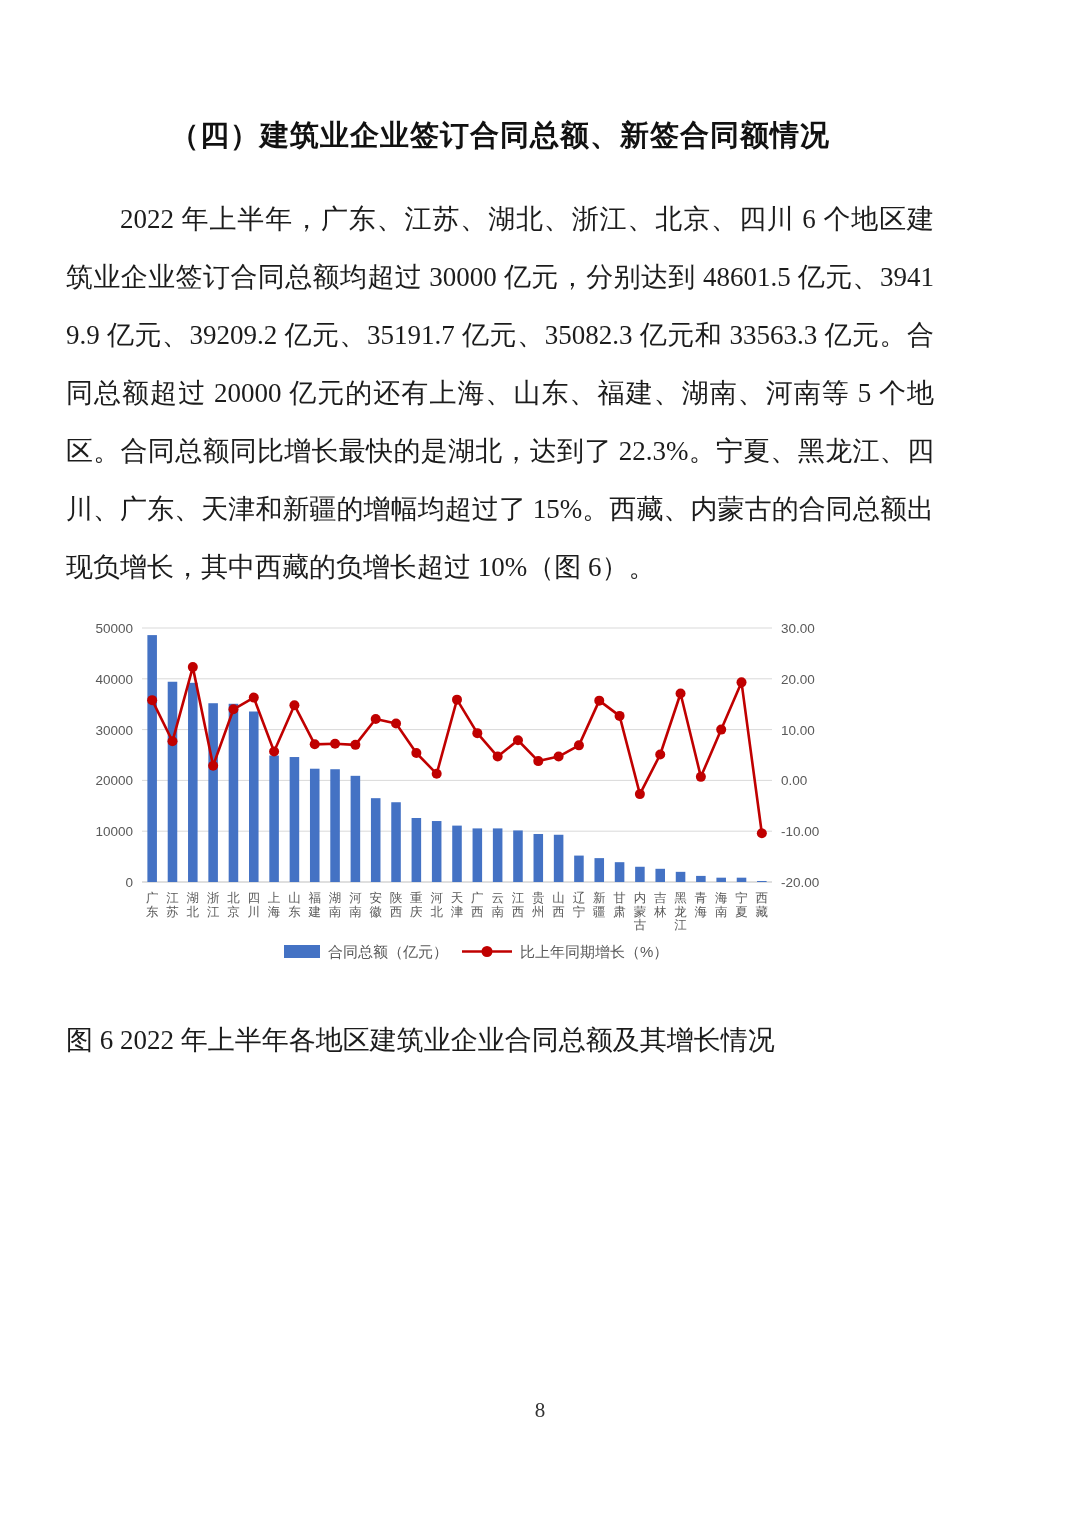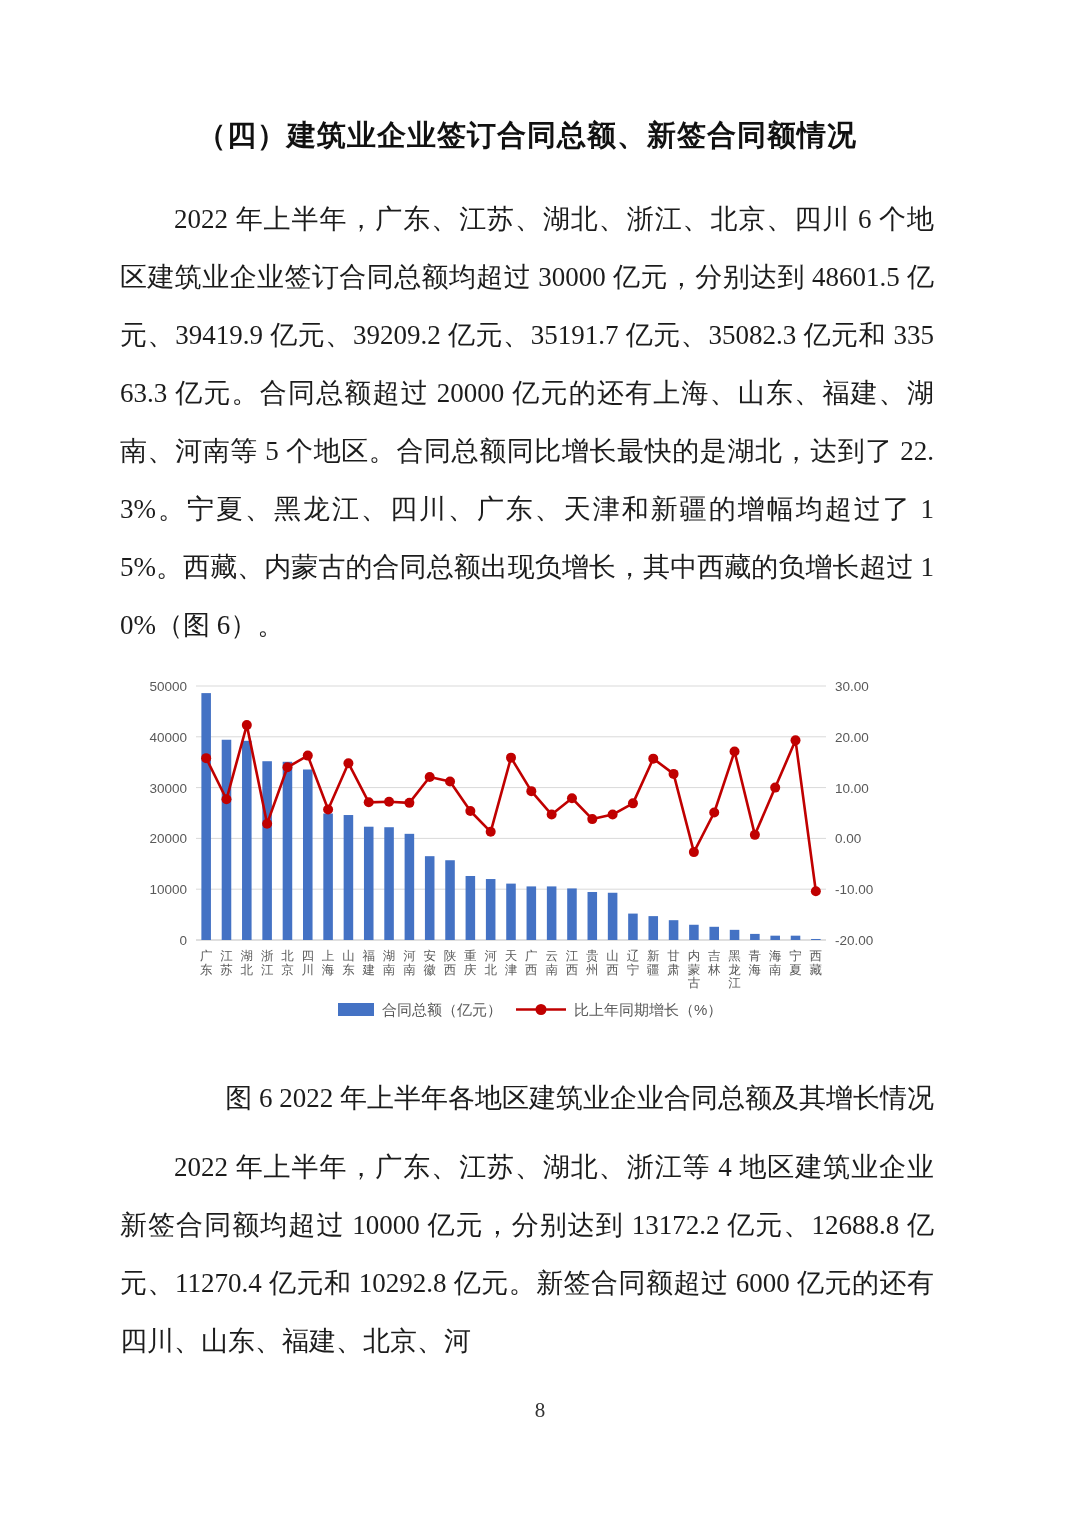--- a/index.html
+++ b/index.html
@@ -1,33 +1,33 @@
 <!DOCTYPE html>
 <html><head>
 <meta charset="utf-8">
 <style>
   html,body{margin:0;padding:0;}
   body{
     width:1080px;height:1527px;position:relative;overflow:hidden;
     background:#ffffff;color:#1c1c1c;
     font-family:"Liberation Serif","DejaVu Serif",serif;
   }
-  .content{padding:116px 146px 0 120px;}
+  .content{padding:116px 146px 0 66px;}
   .section-title{
     font-size:29px;font-weight:bold;text-align:center;
     margin:0 0 34px 0;letter-spacing:1px;color:#111;
   }
   .body-para{
     font-size:27px;line-height:58px;text-align:justify;
     text-indent:2em;margin:0;word-break:break-all;font-family:Liberation Serif, serif;
   }
   .figure-wrap{margin:18px 0 0 0;width:784px;}
   .figure-wrap svg{display:block;}
   .figure-caption{
-    font-size:27px;line-height:40px;text-align:right;text-indent:0;
+    font-size:27px;line-height:40px;text-align:left;text-indent:0;
     margin:14px 0 0 0;
   }
   .para-2{margin-top:20px;}
   .page-number{
     position:absolute;left:0;right:0;bottom:104px;
     text-align:center;font-size:21px;color:#333;
   }
   .chart-text{font-family:"Liberation Sans","DejaVu Sans",sans-serif;}
 </style>
 </head>
@@ -170,17 +170,16 @@
           <text x="262" y="343" font-size="15" fill="#595959">合同总额（亿元）</text>
           <line x1="396" x2="446" y1="337.5" y2="337.5" stroke="#C00000" stroke-width="2.6"></line>
           <circle cx="421" cy="337.5" r="5.5" fill="#C00000"></circle>
           <text x="454" y="343" font-size="15" fill="#595959">比上年同期增长（%）</text>
         </g>
       </svg>
   </div>
 
   <p class="figure-caption body-para">图 6 2022 年上半年各地区建筑业企业合同总额及其增长情况</p>
 
-  <p class="body-para para-2">2022 年上半年，广东、江苏、湖北、浙江等 4 地区建筑业企业新签合同额均超过 10000 亿元，分别达到 13172.2 亿元、12688.8 亿元、11270.4 亿元和 10292.8 亿元。新签合同额超过 6000 亿元的还有四川、山东、福建、北京、河</p>
 
 </div>
 
 <div class="page-number">8</div>
 
 </body></html>

